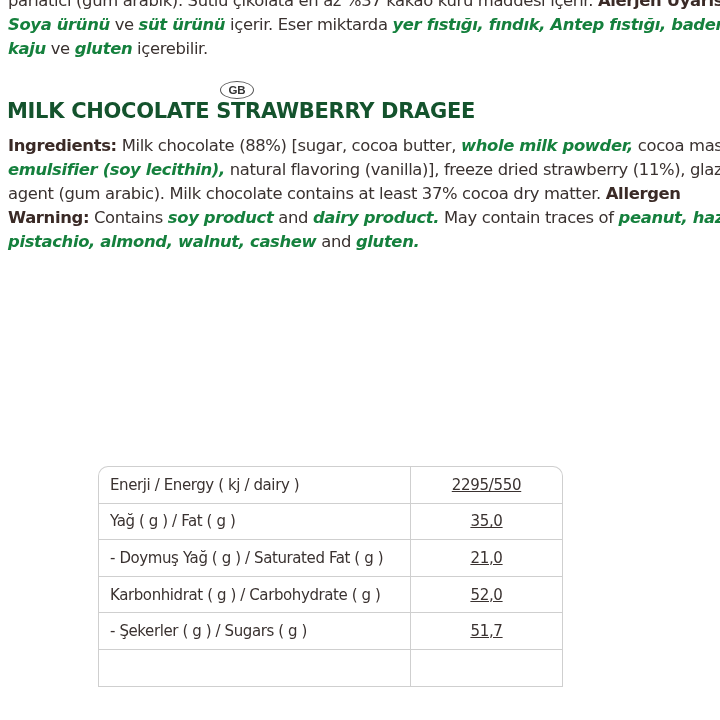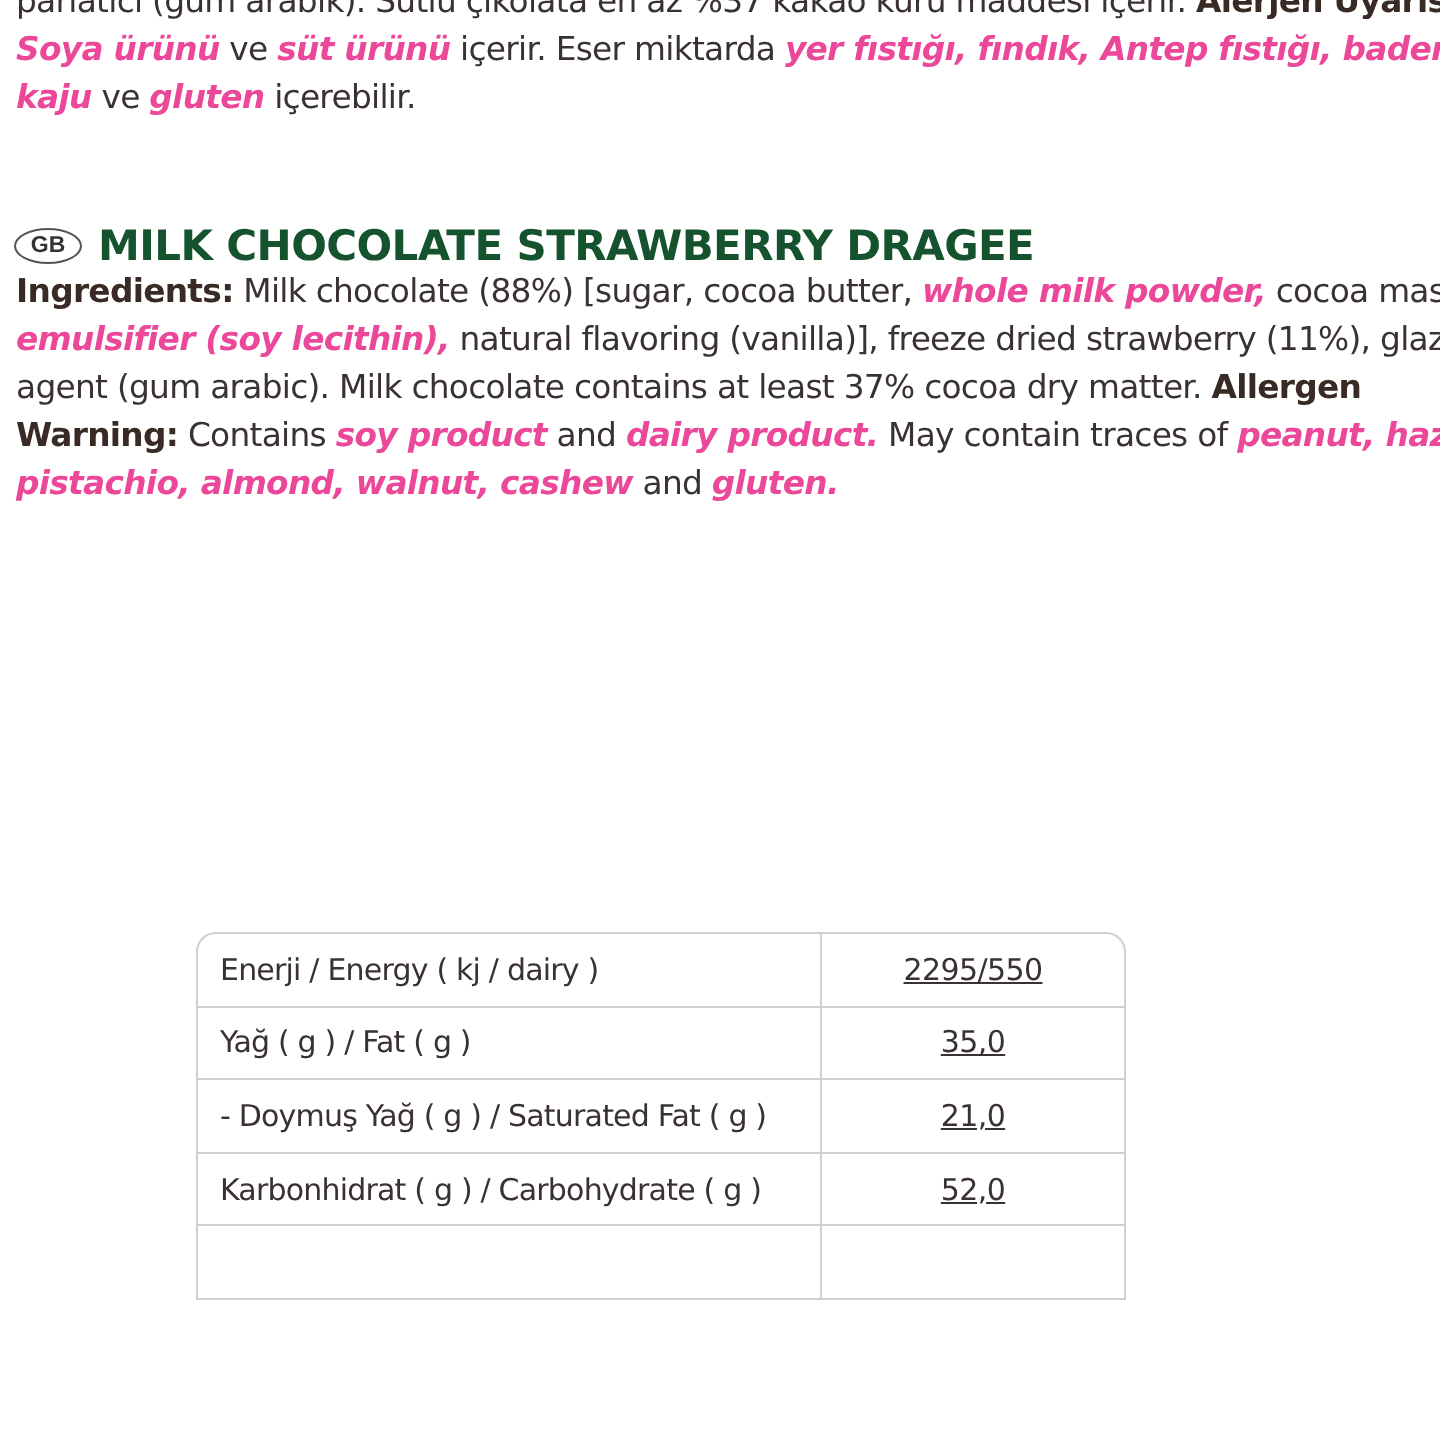--- a/index.html
+++ b/index.html
@@ -19,30 +19,31 @@
       position: absolute;
       left: 8px;
       top: -11px;
       width: 730px;
       font-size: 16.4px;
       line-height: 24px;
       letter-spacing: -0.35px;
       white-space: nowrap;
     }
     .tr-line { display: block; height: 24px; }
-    .bi { font-weight: bold; font-style: italic; color: #ec4899; }
+    .bi { font-weight: bold; font-style: italic; color: #15803d; }
     .b { font-weight: bold; color: #3a2a26; }
 
     .gb-heading {
       position: absolute;
       left: 7px;
-      top: 111px;
+      top: 81px;
       display: flex;
       align-items: center;
       white-space: nowrap;
+      flex-direction: column;
     }
     .gb-badge {
       display: inline-flex;
       align-items: center;
       justify-content: center;
       width: 34px;
       height: 18px;
       border: 1.3px solid #555;
       border-radius: 50%;
       font-family: "Liberation Sans", sans-serif;
@@ -175,16 +176,20 @@
   </div>
   <div class="nt-row">
     <div class="nt-label">- Doymuş Yağ ( g ) / Saturated Fat ( g )</div>
     <div class="nt-value">21,0</div>
   </div>
   <div class="nt-row">
     <div class="nt-label">Karbonhidrat ( g ) / Carbohydrate ( g )</div>
     <div class="nt-value">52,0</div>
   </div>
   <div class="nt-row">
+    <div class="nt-label">- Şekerler ( g ) / Sugars ( g )</div>
+    <div class="nt-value">51,7</div>
+  </div>
+  <div class="nt-row">
     <div class="nt-label"></div>
     <div class="nt-value"></div>
   </div>
 </div>
 
 </body></html>

